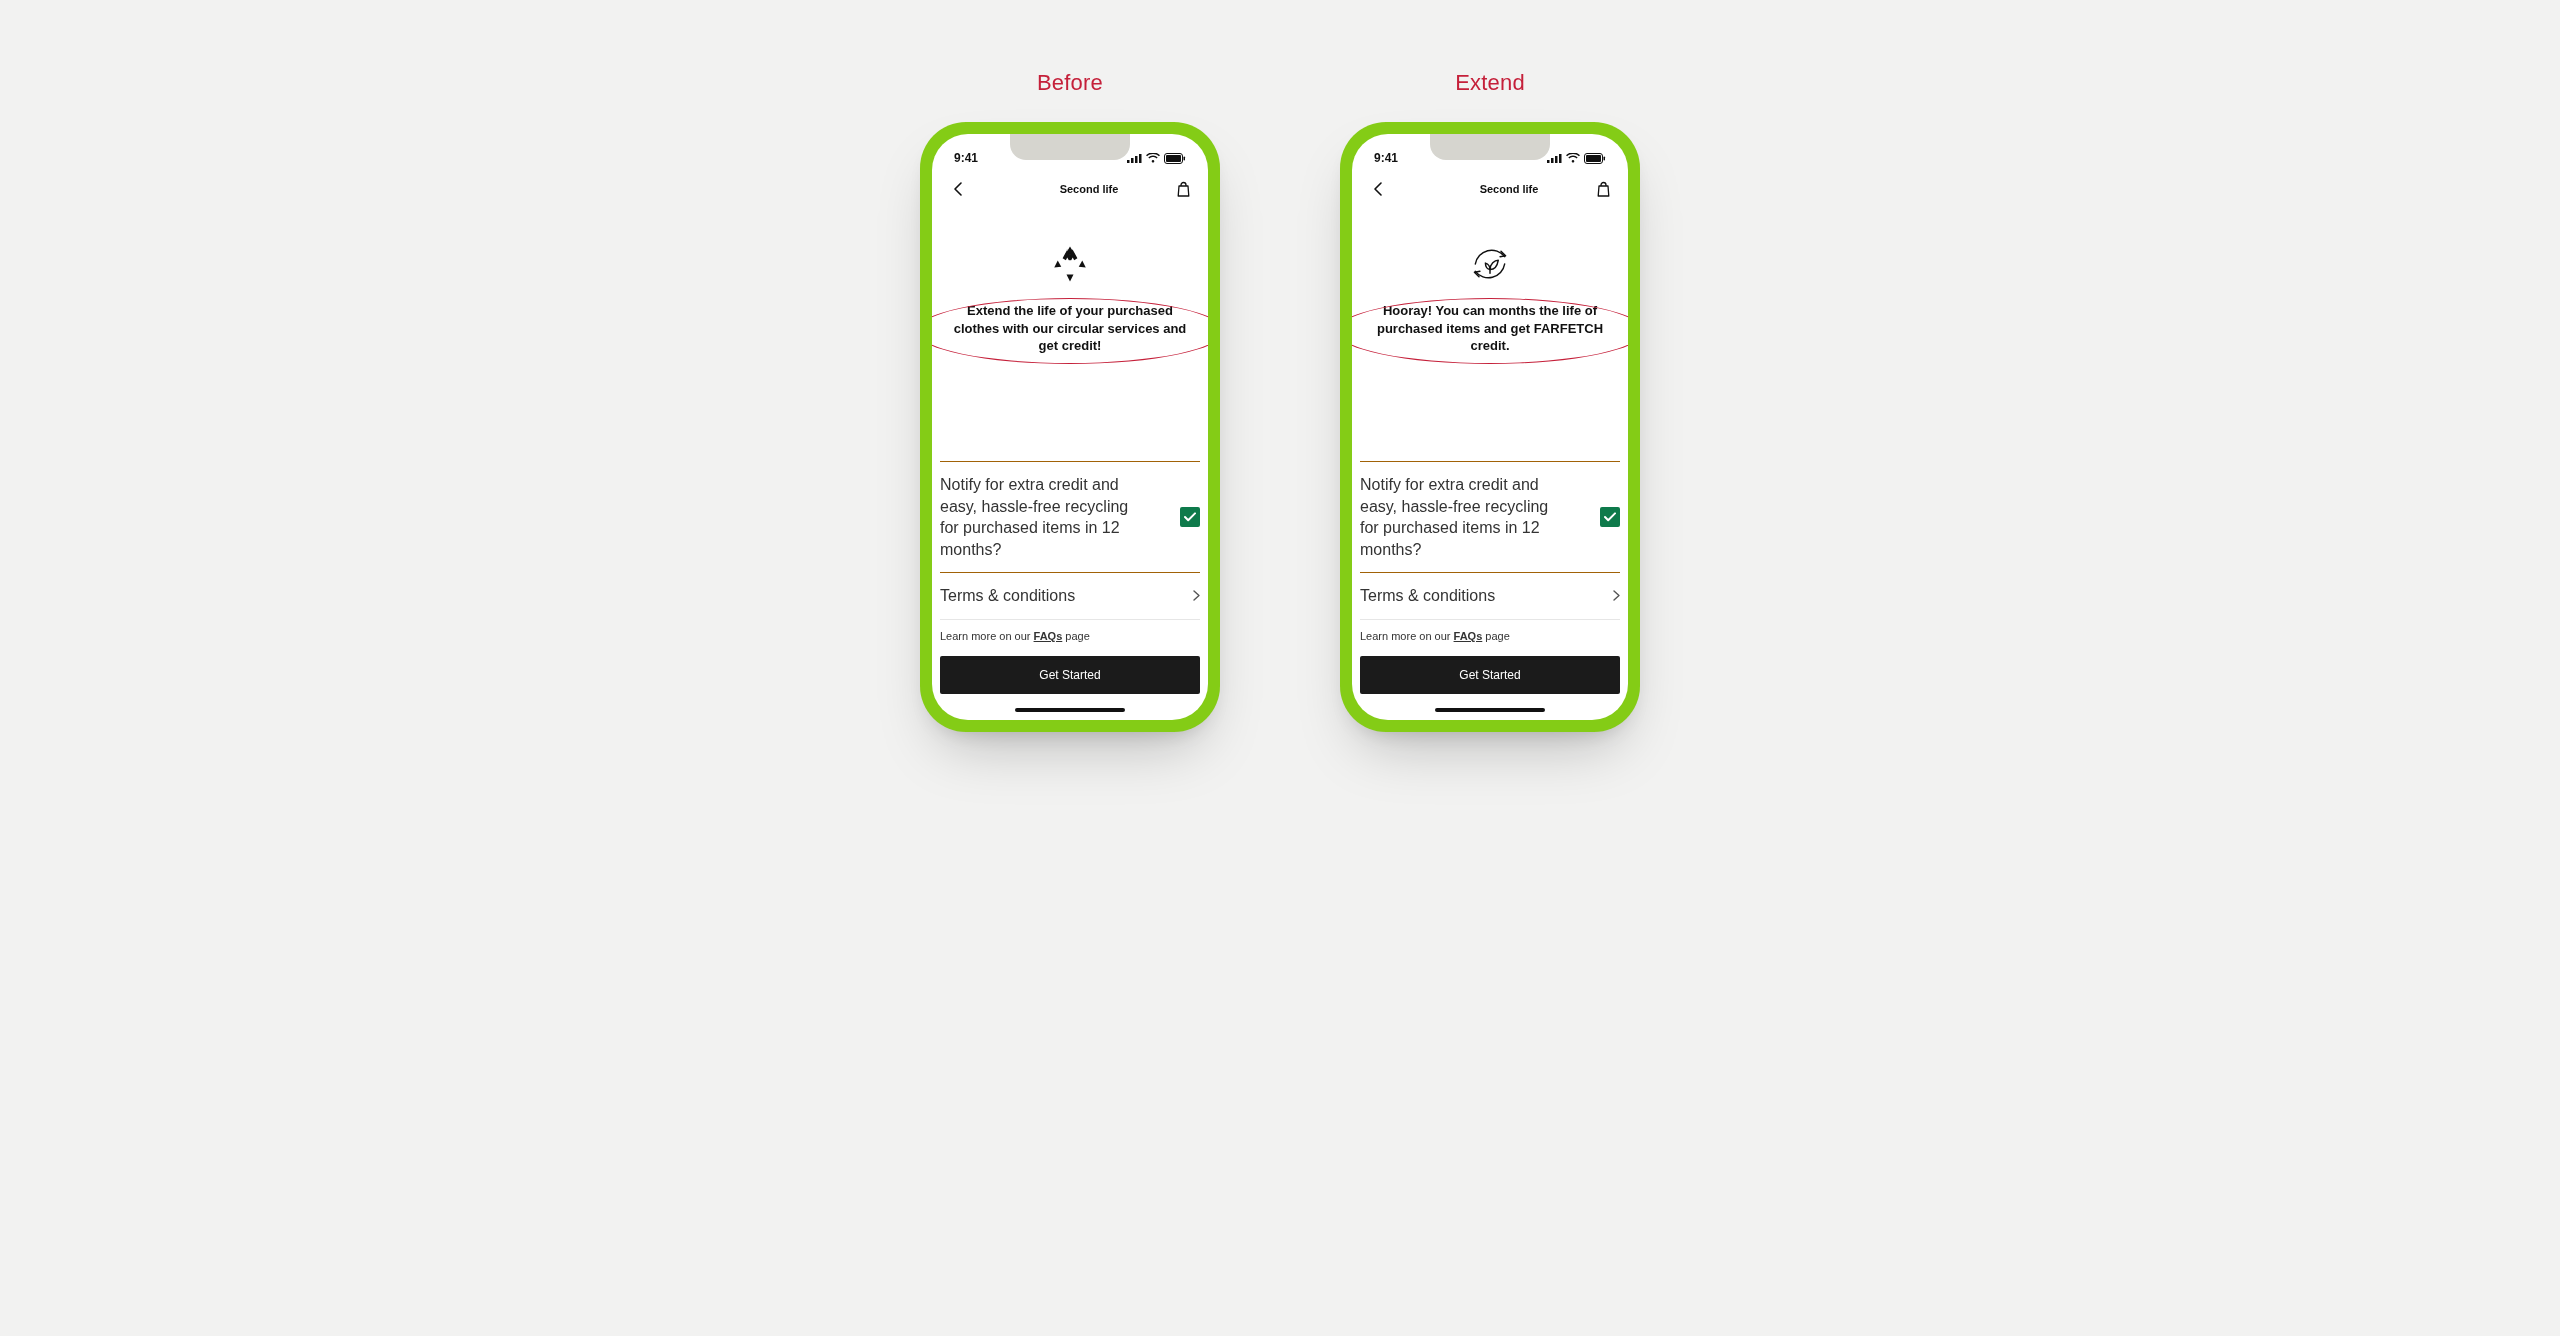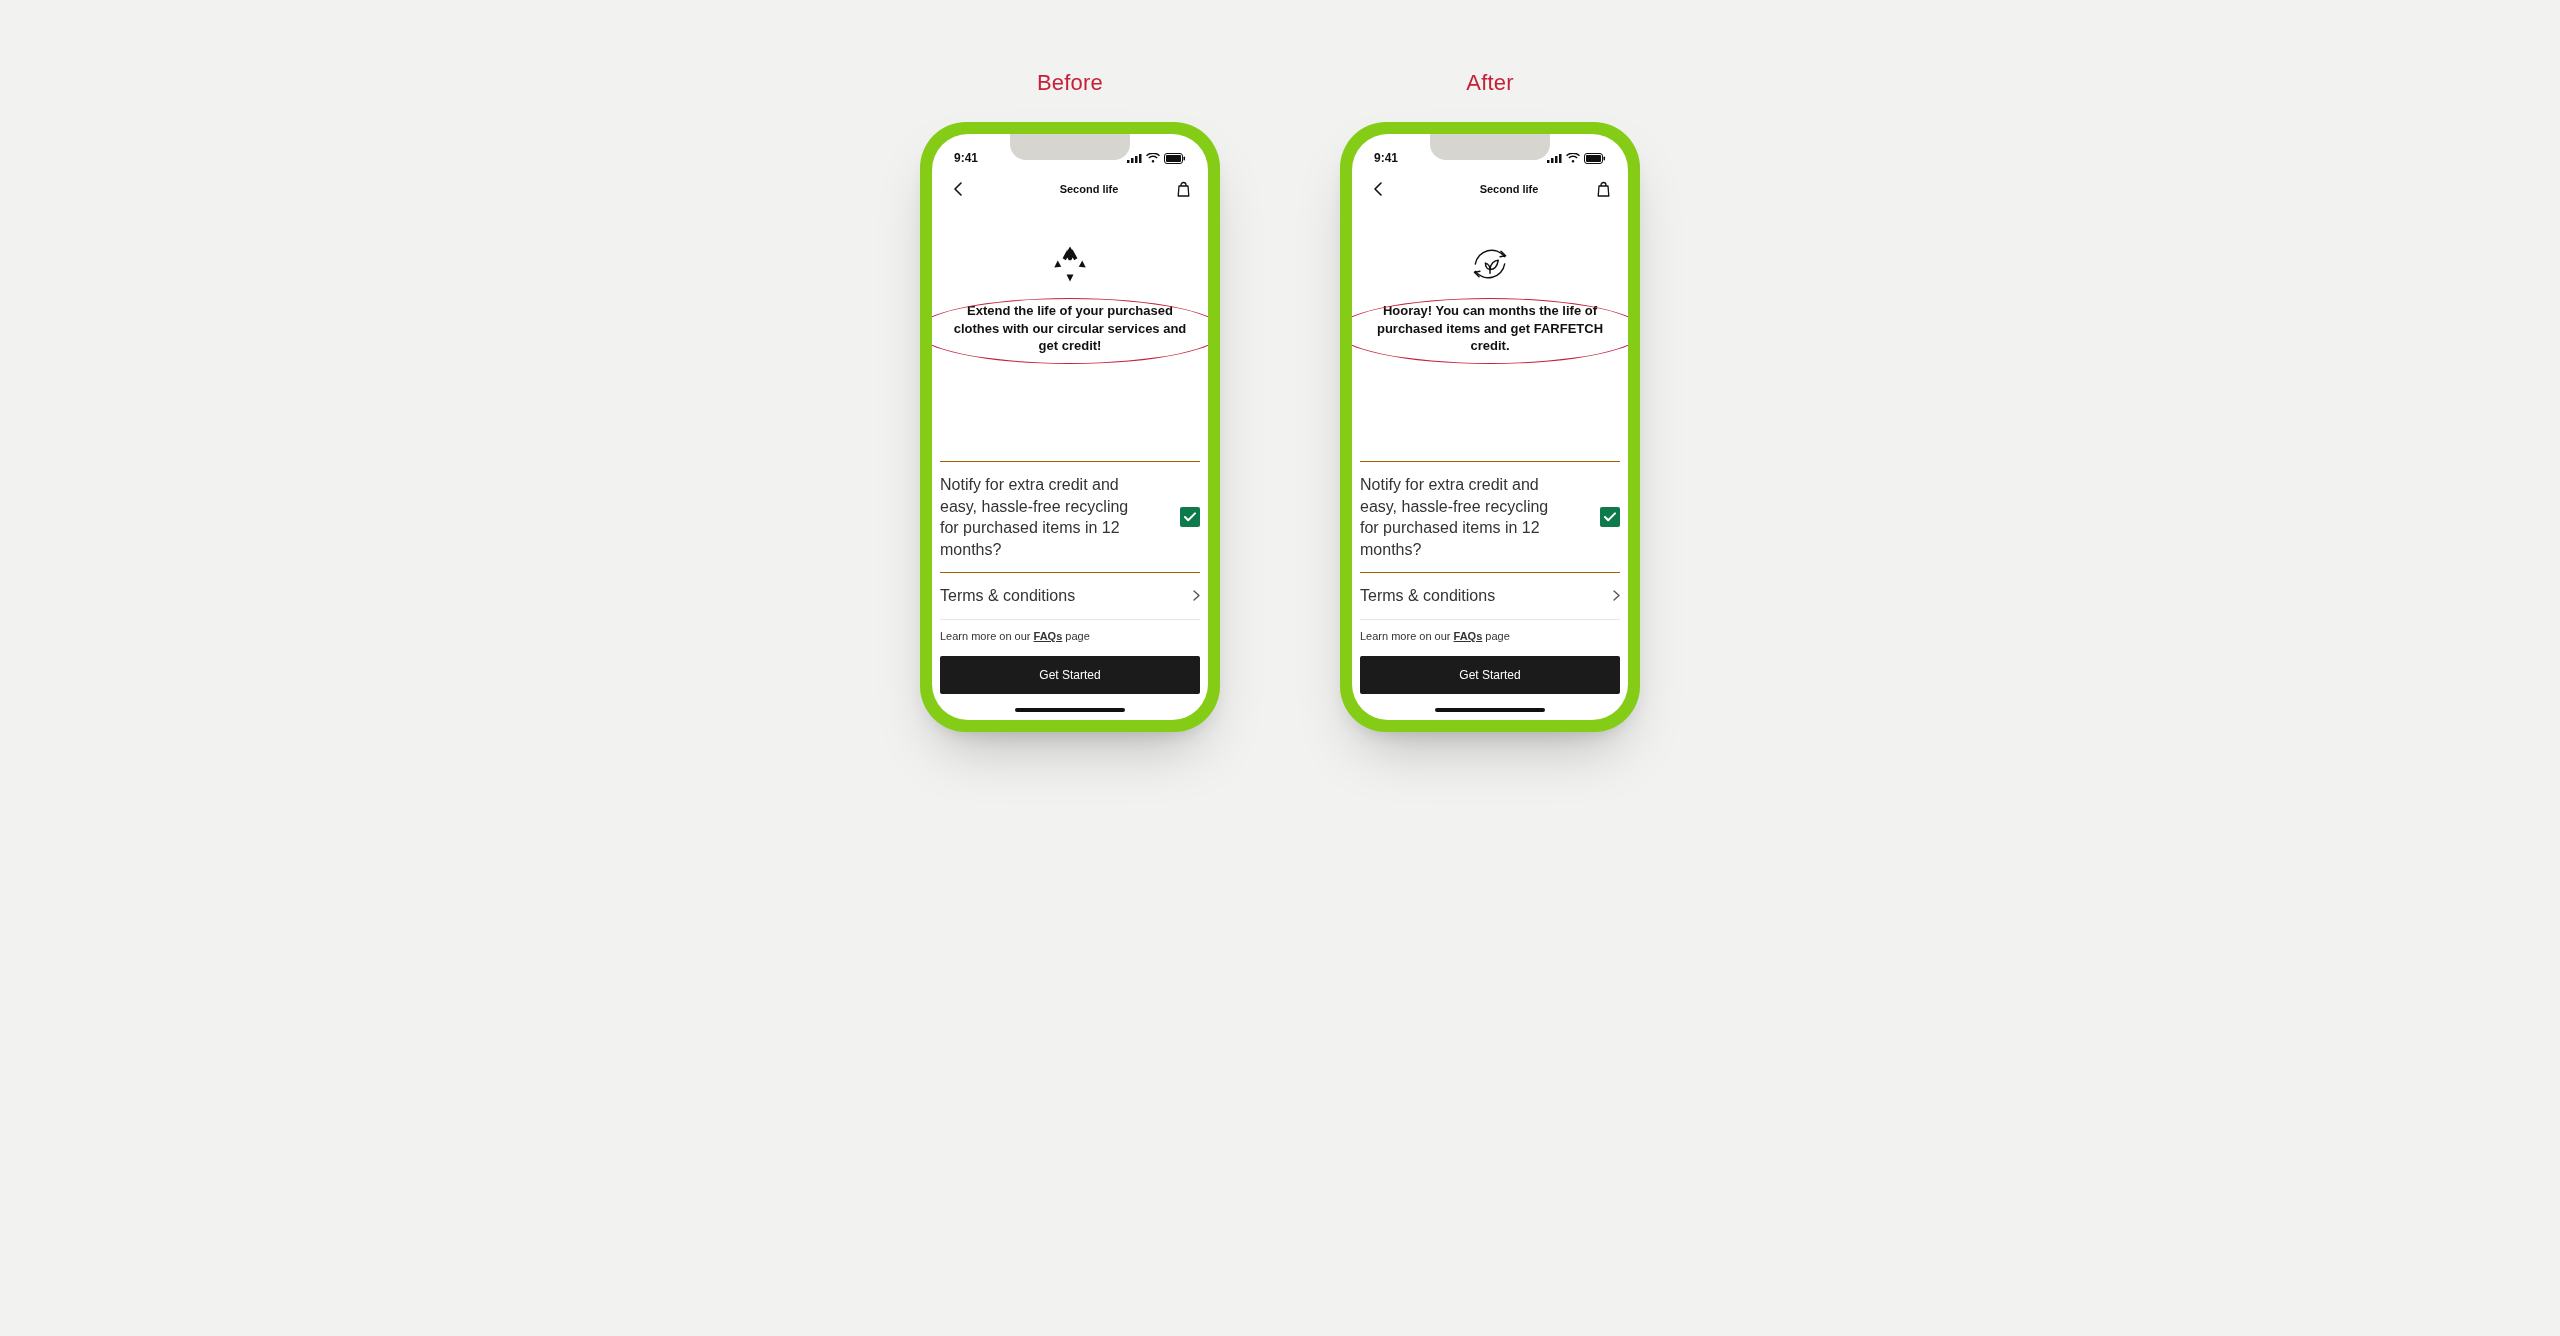--- a/index.html
+++ b/index.html
@@ -256,21 +256,21 @@
           </div>
 
           <div class="cta">Get Started</div>
           <div class="homebar"></div>
         </div>
       </div>
     </div>
   </div>
 
   <div class="col">
-    <div class="label">After</div>
+    <div class="label">Extend</div>
 
     <div class="phone">
       <div class="screen">
         <div class="notch"></div>
 
         <div class="statusbar">
           <span>9:41</span>
           <span class="status-right">
             <svg width="15" height="10" viewBox="0 0 15 10">
                 <rect x="0" y="7" width="2.5" height="3" fill="#111"></rect>

